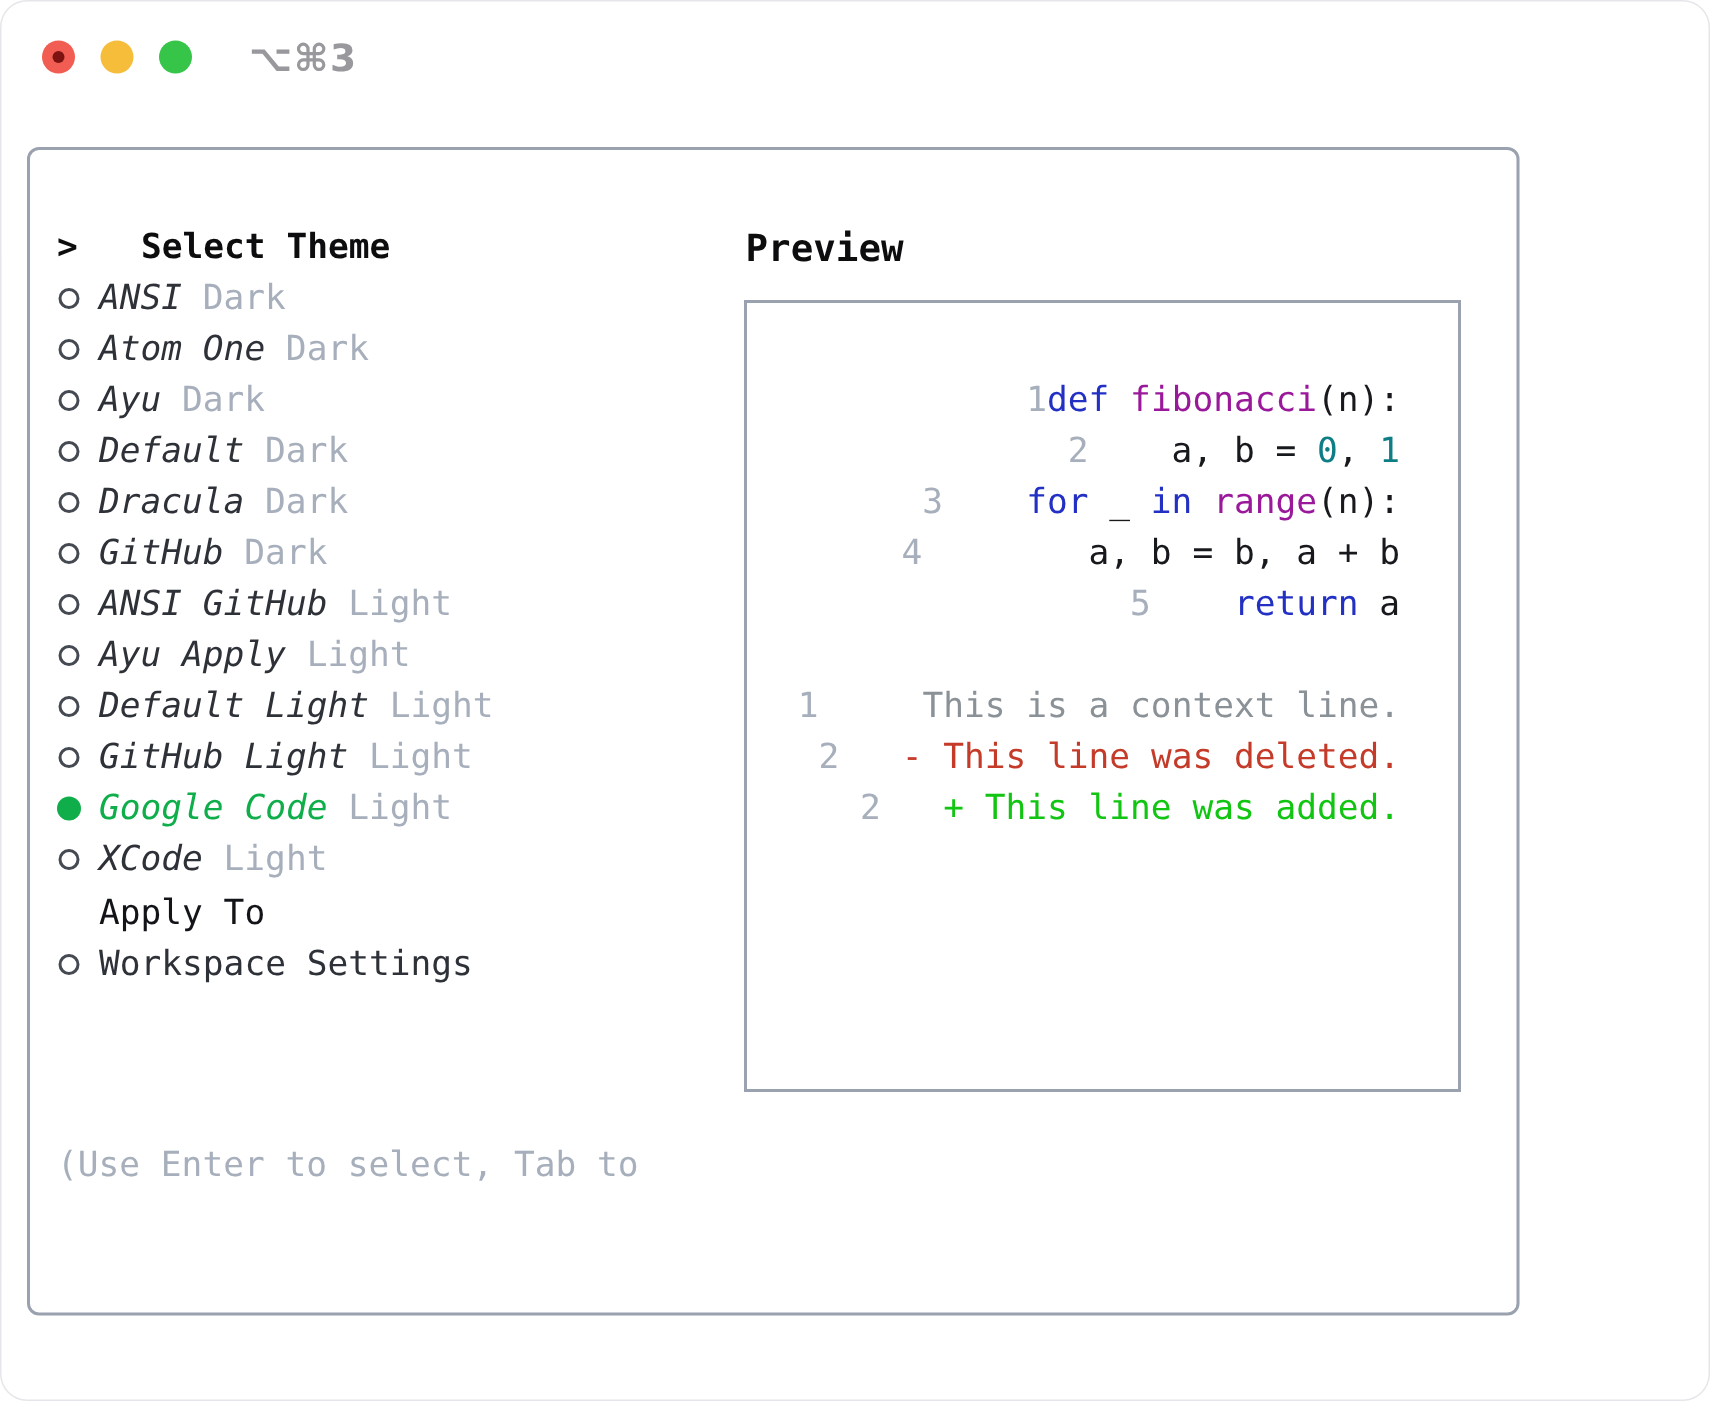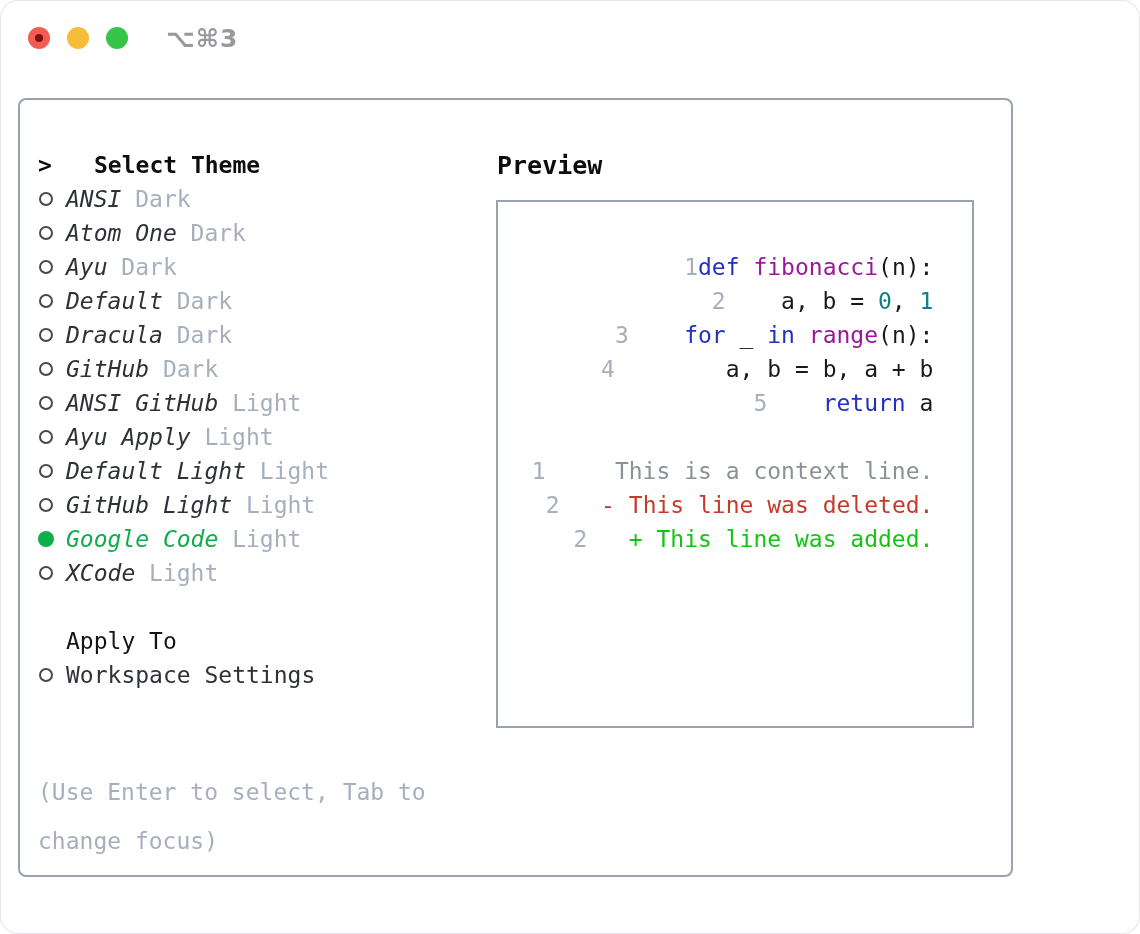--- a/index.html
+++ b/index.html
@@ -59,24 +59,24 @@
   .theme-name { color:var(--text-dark);font-style:italic; }
   .tag { color:var(--muted-gray); margin-left:0.6em; }
   .radio {
     width:14px; height:14px; border:2px solid #454a52; border-radius:50%;
     display:inline-block; margin-left:1px;
   }
   .radio.sel { width:16px; height:16px; border:none; background:var(--accent-green); margin-left:0; }
   .row.selected .theme-name, .row.selected .opt-label { color:var(--accent-green); }
   .opt-label { color:var(--text-dark); }
   .apply-hdr { color:#121418; }
-  .help-row { color:var(--muted-gray);margin-top:15px; }
+  .help-row { color:var(--muted-gray); }
 
   #select-section { top:48px; }
-  #apply-section  { top:524px; }
+  #apply-section  { top:492px; }
   #help-section   { top:660px; }
 
   
   .preview-label {
     position:absolute; left:477px; top:48px; height:34px; display:flex; align-items:center;
     font-size:25px; font-weight:bold; color:#0d0d0f;
   }
   .preview-box {
     position:absolute; left:476px; top:100px; width:478px; height:528px;
     border:2px solid var(--frame-border); background:#fff;text-align:right;
@@ -134,21 +134,20 @@
         <span class="icon-cell"></span>
         <span class="apply-hdr">Apply To</span>
       </div>
       <div id="apply-list">
           <div class="row"><span class="icon-cell"><span class="radio"></span></span><span class="opt-label">Workspace Settings</span></div>
         </div>
     </div>
 
     <div class="section" id="help-section">
         <div class="row help-row">(Use Enter to select, Tab to</div>
-        <div class="row help-row">change focus)</div>
       </div>
 
     <div class="preview-label">Preview</div>
 
     <div class="preview-box">
       <div class="code" id="code-block"><div class="cl"><span class="ln">1</span><span class="kw">def </span><span class="fn">fibonacci</span><span class="pl">(n):</span></div><div class="cl"><span class="ln">2</span><span class="pl">    a, b = </span><span class="nm">0</span><span class="pl">, </span><span class="nm">1</span></div><div class="cl"><span class="ln">3</span><span class="pl">    </span><span class="kw">for</span><span class="pl"> _ </span><span class="kw">in</span><span class="pl"> </span><span class="fn">range</span><span class="pl">(n):</span></div><div class="cl"><span class="ln">4</span><span class="pl">        a, b = b, a + b</span></div><div class="cl"><span class="ln">5</span><span class="pl">    </span><span class="kw">return</span><span class="pl"> a</span></div><div class="cl"><span class="ln"></span></div><div class="cl"><span class="ln">1</span><span class="ctx">     This is a context line.</span></div><div class="cl"><span class="ln">2</span><span class="del">   - This line was deleted.</span></div><div class="cl"><span class="ln">2</span><span class="add">   + This line was added.</span></div></div>
     </div>
 
   </div>
 </div>

